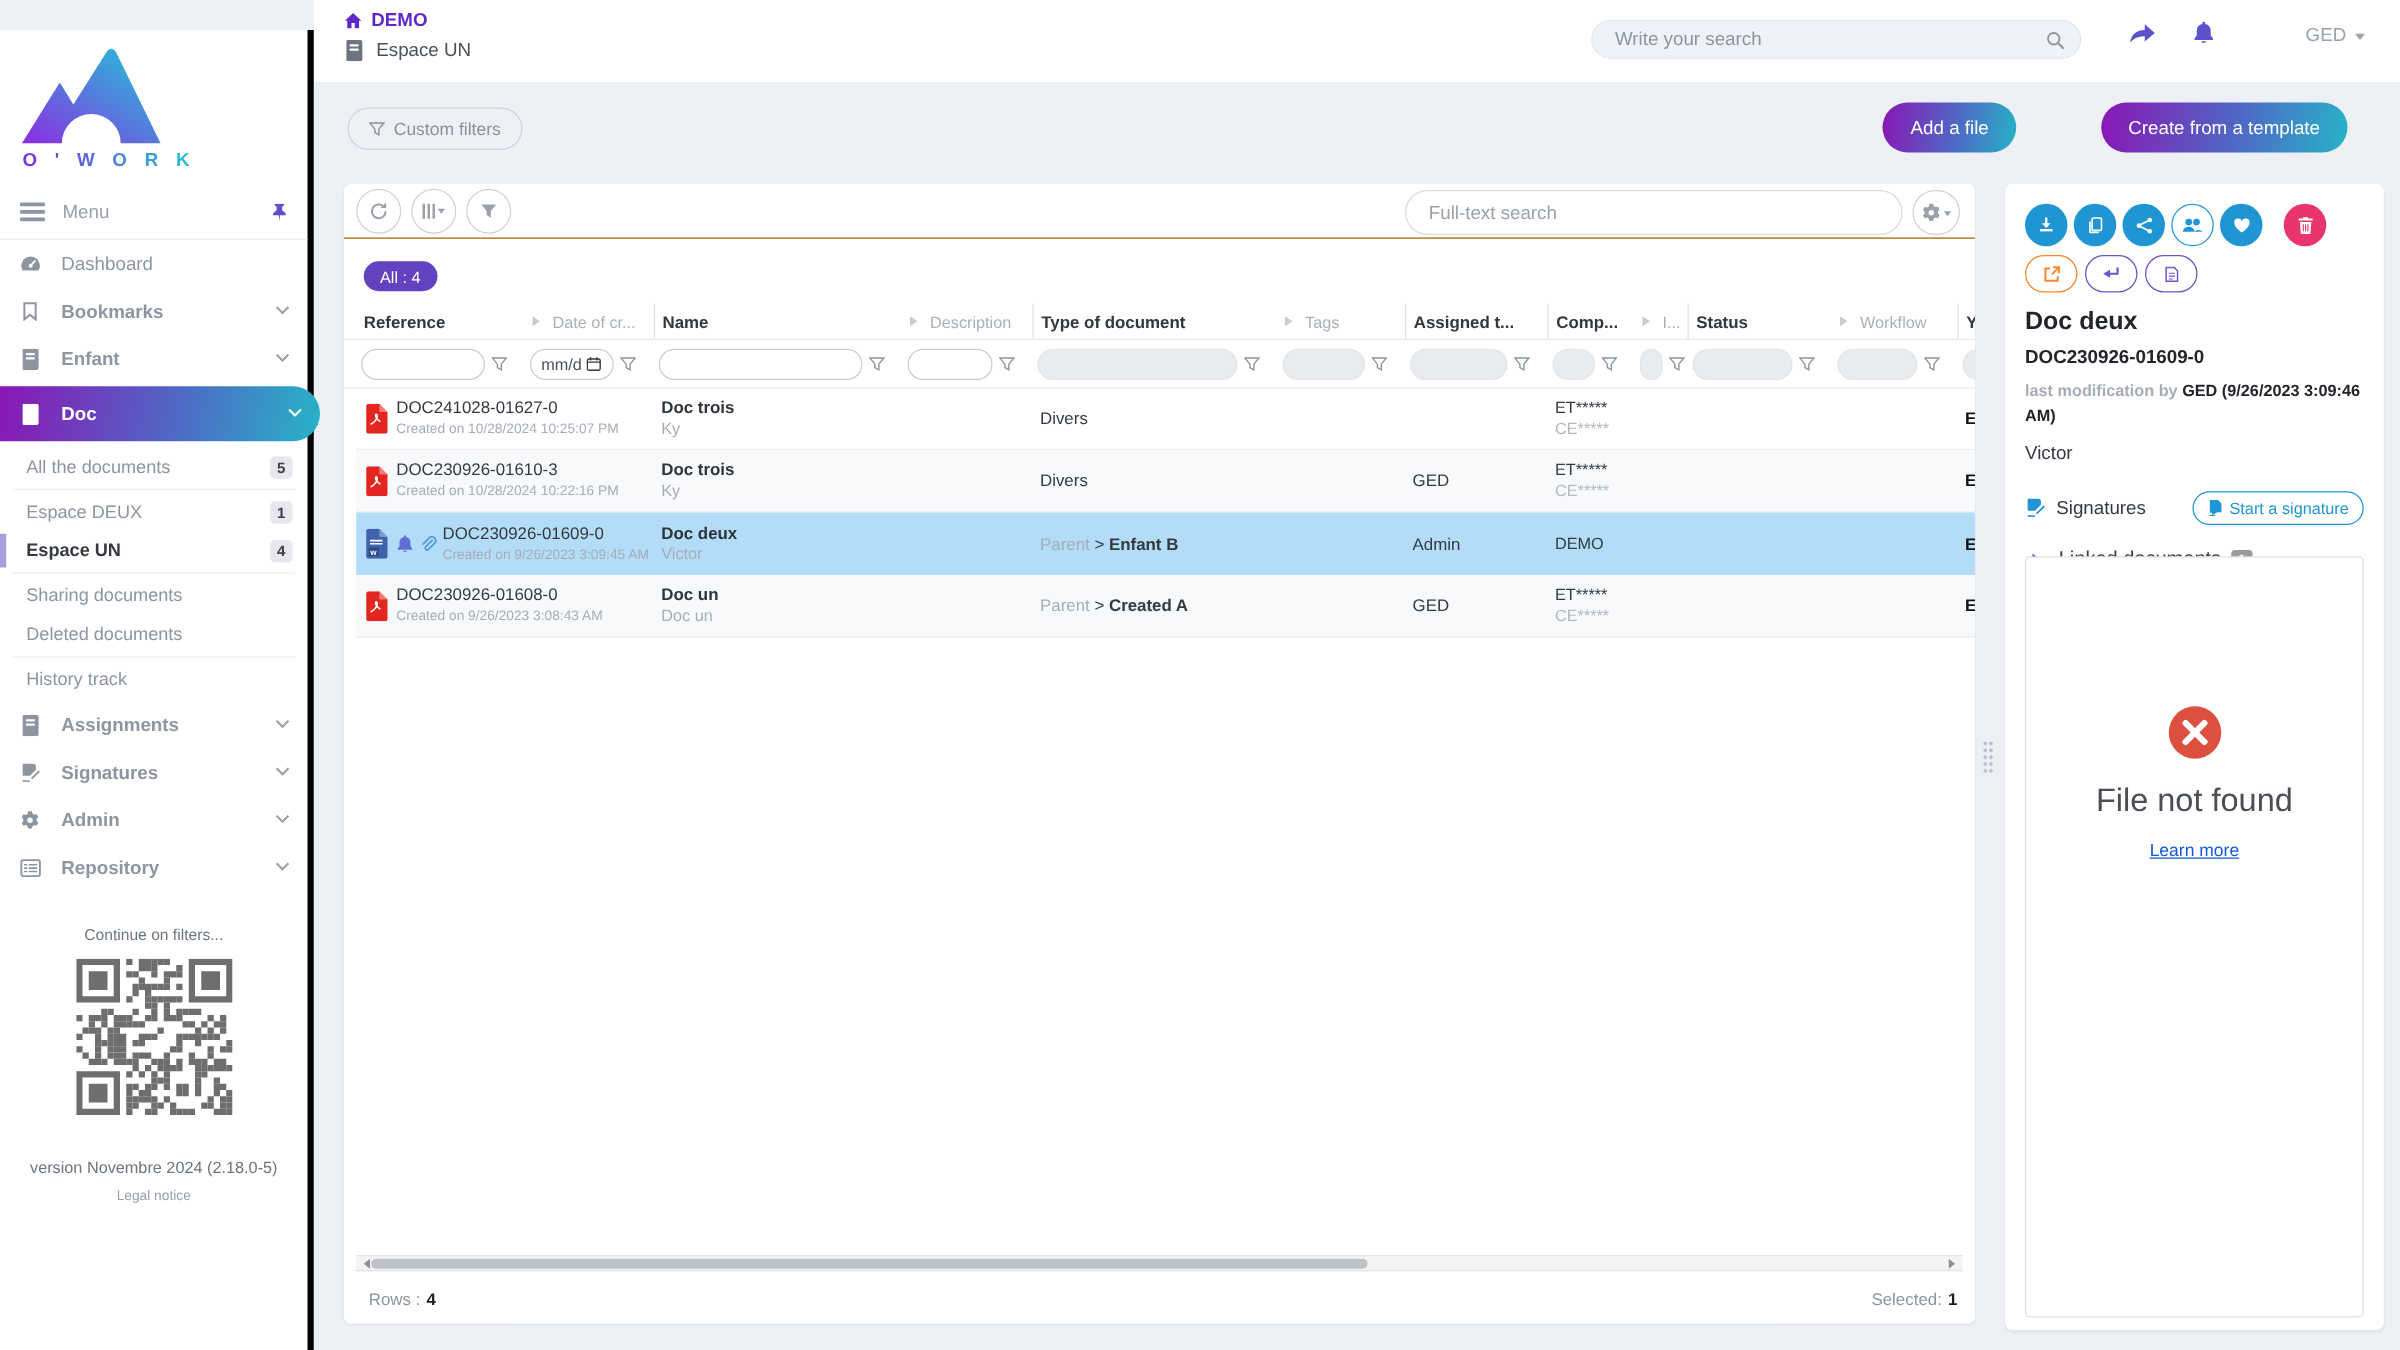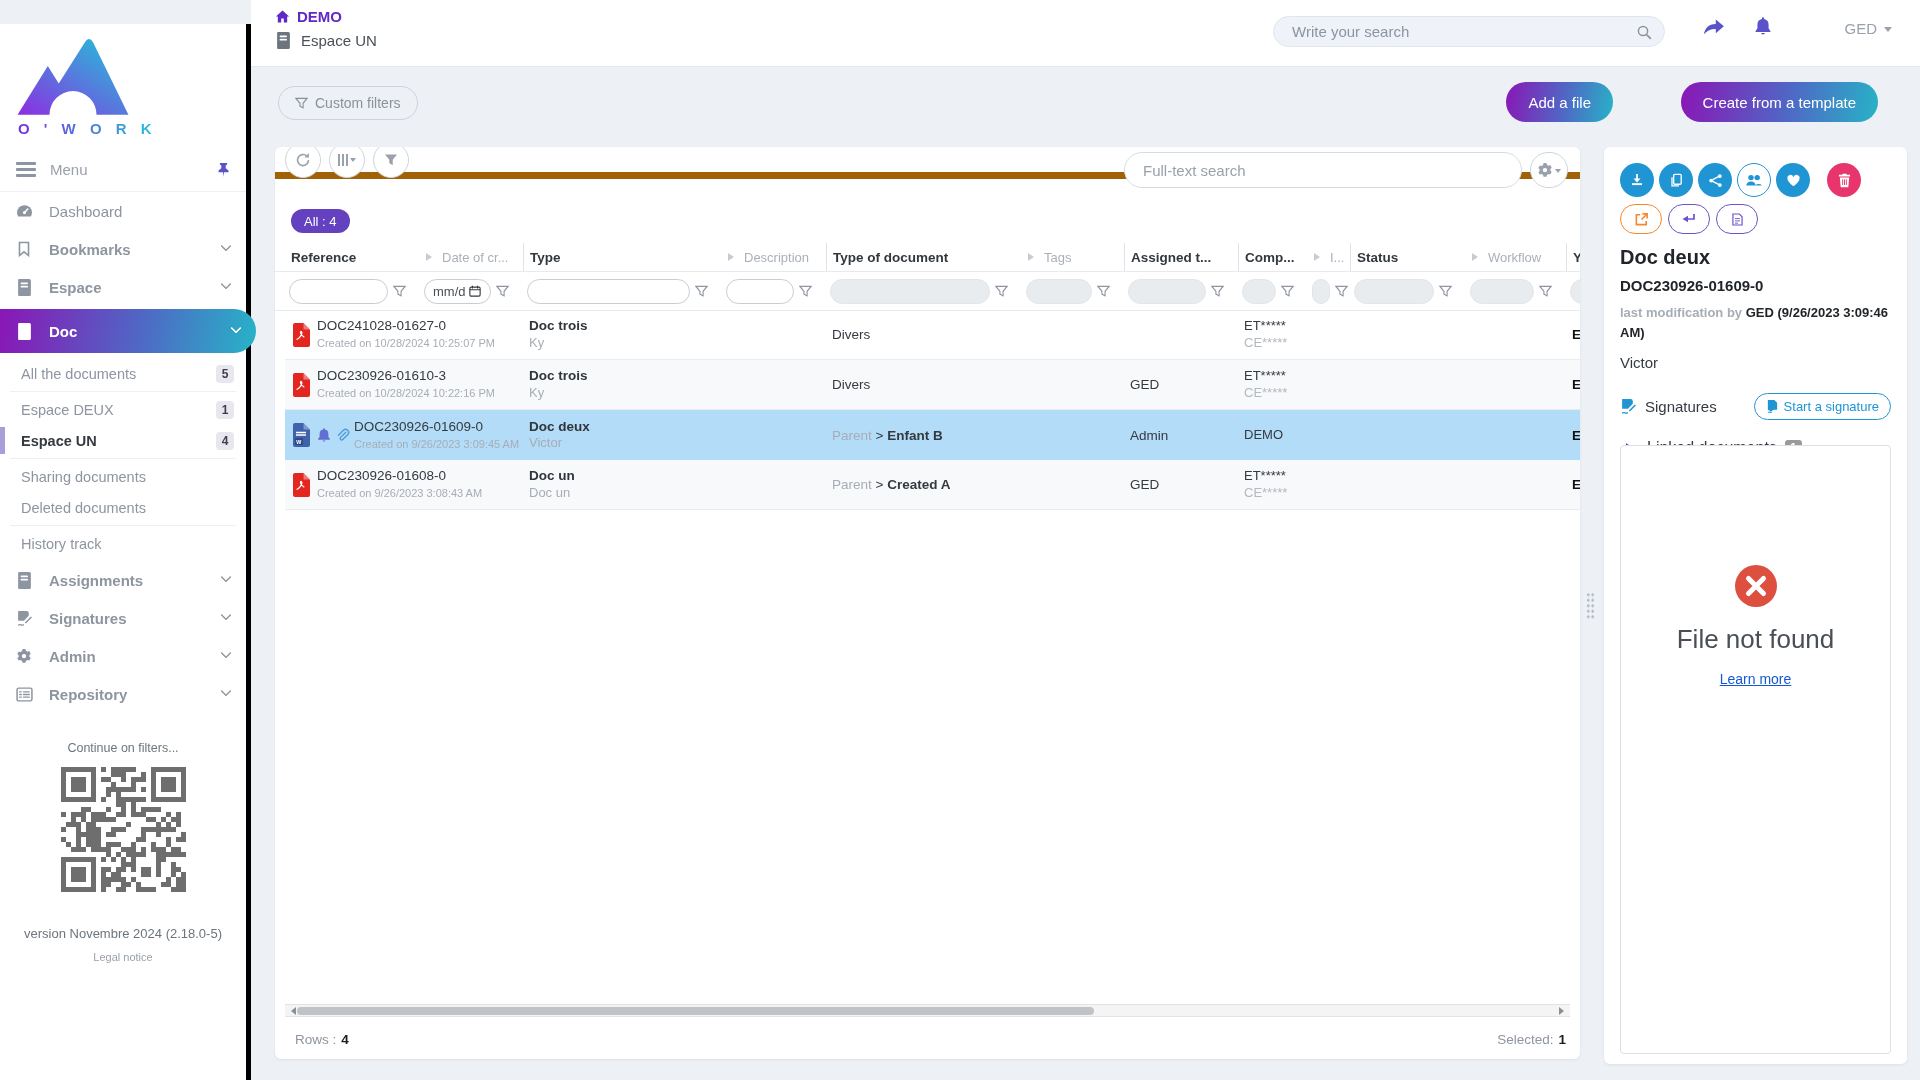--- a/index.html
+++ b/index.html
@@ -53,21 +53,21 @@
   #actionbar{position:absolute;left:251px;top:67px;right:0;height:80px;}
   .custom-filters{position:absolute;left:27px;top:19px;height:34px;border:1px solid #ced3da;border-radius:17px;
     display:flex;align-items:center;gap:7px;padding:0 16px;color:#8a919b;font-size:14px;background:transparent;cursor:pointer;font-family:inherit;}
   .gbtn{position:absolute;top:15px;height:40px;border:none;border-radius:20px;color:#fff;font-size:15px;padding:0 22px;
     background:linear-gradient(100deg,#8a16b5,#4f68c5 55%,#27b3c7);cursor:pointer;font-family:inherit;}
   #btn-add{right:307px;}
   #btn-create{right:42px;}
   
   #main{position:absolute;left:275px;top:147px;width:1305px;height:912px;background:#fff;border-radius:6px;
     box-shadow:0 1px 3px rgba(20,30,60,.07);overflow:hidden;}
-  .toolbar{position:absolute;left:0;right:0;top:0;height:32px;border-bottom:7px solid #a16207;display:flex;align-items:center;padding:0 10px;}
+  .toolbar{position:absolute;left:0;right:0;top:0;height:44px;border-bottom:1px solid #a16207;display:flex;align-items:center;padding:0 10px;}
   .cbtn{width:36px;height:36px;border-radius:50%;border:1px solid #ced3da;background:#fff;display:flex;align-items:center;
     justify-content:center;color:#9aa1ab;margin-right:8px;cursor:pointer;}
   .colbars{display:flex;align-items:center;gap:2px;}
   .colbars i{display:block;width:2px;height:12px;background:#9aa1ab;}
   .smallcaret{border:3px solid transparent;border-top:4px solid #9aa1ab;margin-left:2px;transform:translateY(2px);}
   .ftsearch{position:absolute;right:58px;top:5px;width:398px;height:36px;border:1px solid #d7dbe2;border-radius:18px;
     display:flex;align-items:center;padding:0 16px;background:#fff;}
   .ftsearch input{flex:1;border:none;outline:none;font-size:15px;color:#495057;background:transparent;font-family:inherit;}
   .ftsearch input::placeholder{color:#9aa1ab;}
   .gearbtn{position:absolute;right:12px;top:5px;width:38px;height:36px;border-radius:18px;border:1px solid #ced3da;background:#fff;
@@ -198,21 +198,21 @@
         <span class="chev"></span>
       </div>
       <div class="nav-item b">
         <span class="nic">
           <svg viewBox="0 0 16 16" width="17" height="17">
             <path fill="currentColor" d="M3 0h9.5A1.5 1.5 0 0 1 14 1.5v13a1.5 1.5 0 0 1-1.5 1.5H3a1 1 0 0 1-1-1V1a1 1 0 0 1 1-1z"></path>
             <rect x="4.3" y="3.2" width="7" height="1.7" rx=".8" fill="#fff"></rect>
             <rect x="4.3" y="6.4" width="7" height="1.7" rx=".8" fill="#fff"></rect>
           </svg>
         </span>
-        <span class="nlabel">Espace</span>
+        <span class="nlabel">Enfant</span>
         <span class="chev"></span>
       </div>
       <div class="nav-item active b">
         <span class="nic">
           <svg viewBox="0 0 16 16" width="17" height="17">
             <path fill="currentColor" d="M3 0h9.5A1.5 1.5 0 0 1 14 1.5v13a1.5 1.5 0 0 1-1.5 1.5H3a1 1 0 0 1-1-1V1a1 1 0 0 1 1-1z"></path>
             <rect x="4.3" y="3.2" width="7" height="1.7" rx=".8" fill="#fff"></rect>
             <rect x="4.3" y="6.4" width="7" height="1.7" rx=".8" fill="#fff"></rect>
           </svg>
         </span>
@@ -619,21 +619,21 @@
   <div class="scope-pill">All : 4</div>
   <div class="thead" id="thead">
       <div class="th " style="width:135px">
         <span>Reference</span>
       </div>
       <div class="th muted" style="width:103px">
         <span class="tri-ic"></span>
         <span>Date of cr...</span>
       </div>
       <div class="th  sep" style="width:199px">
-        <span>Type</span>
+        <span>Name</span>
       </div>
       <div class="th muted" style="width:104px">
         <span class="tri-ic"></span>
         <span>Description</span>
       </div>
       <div class="th  sep" style="width:196px">
         <span>Type of document</span>
       </div>
       <div class="th muted" style="width:102px">
         <span class="tri-ic"></span>

